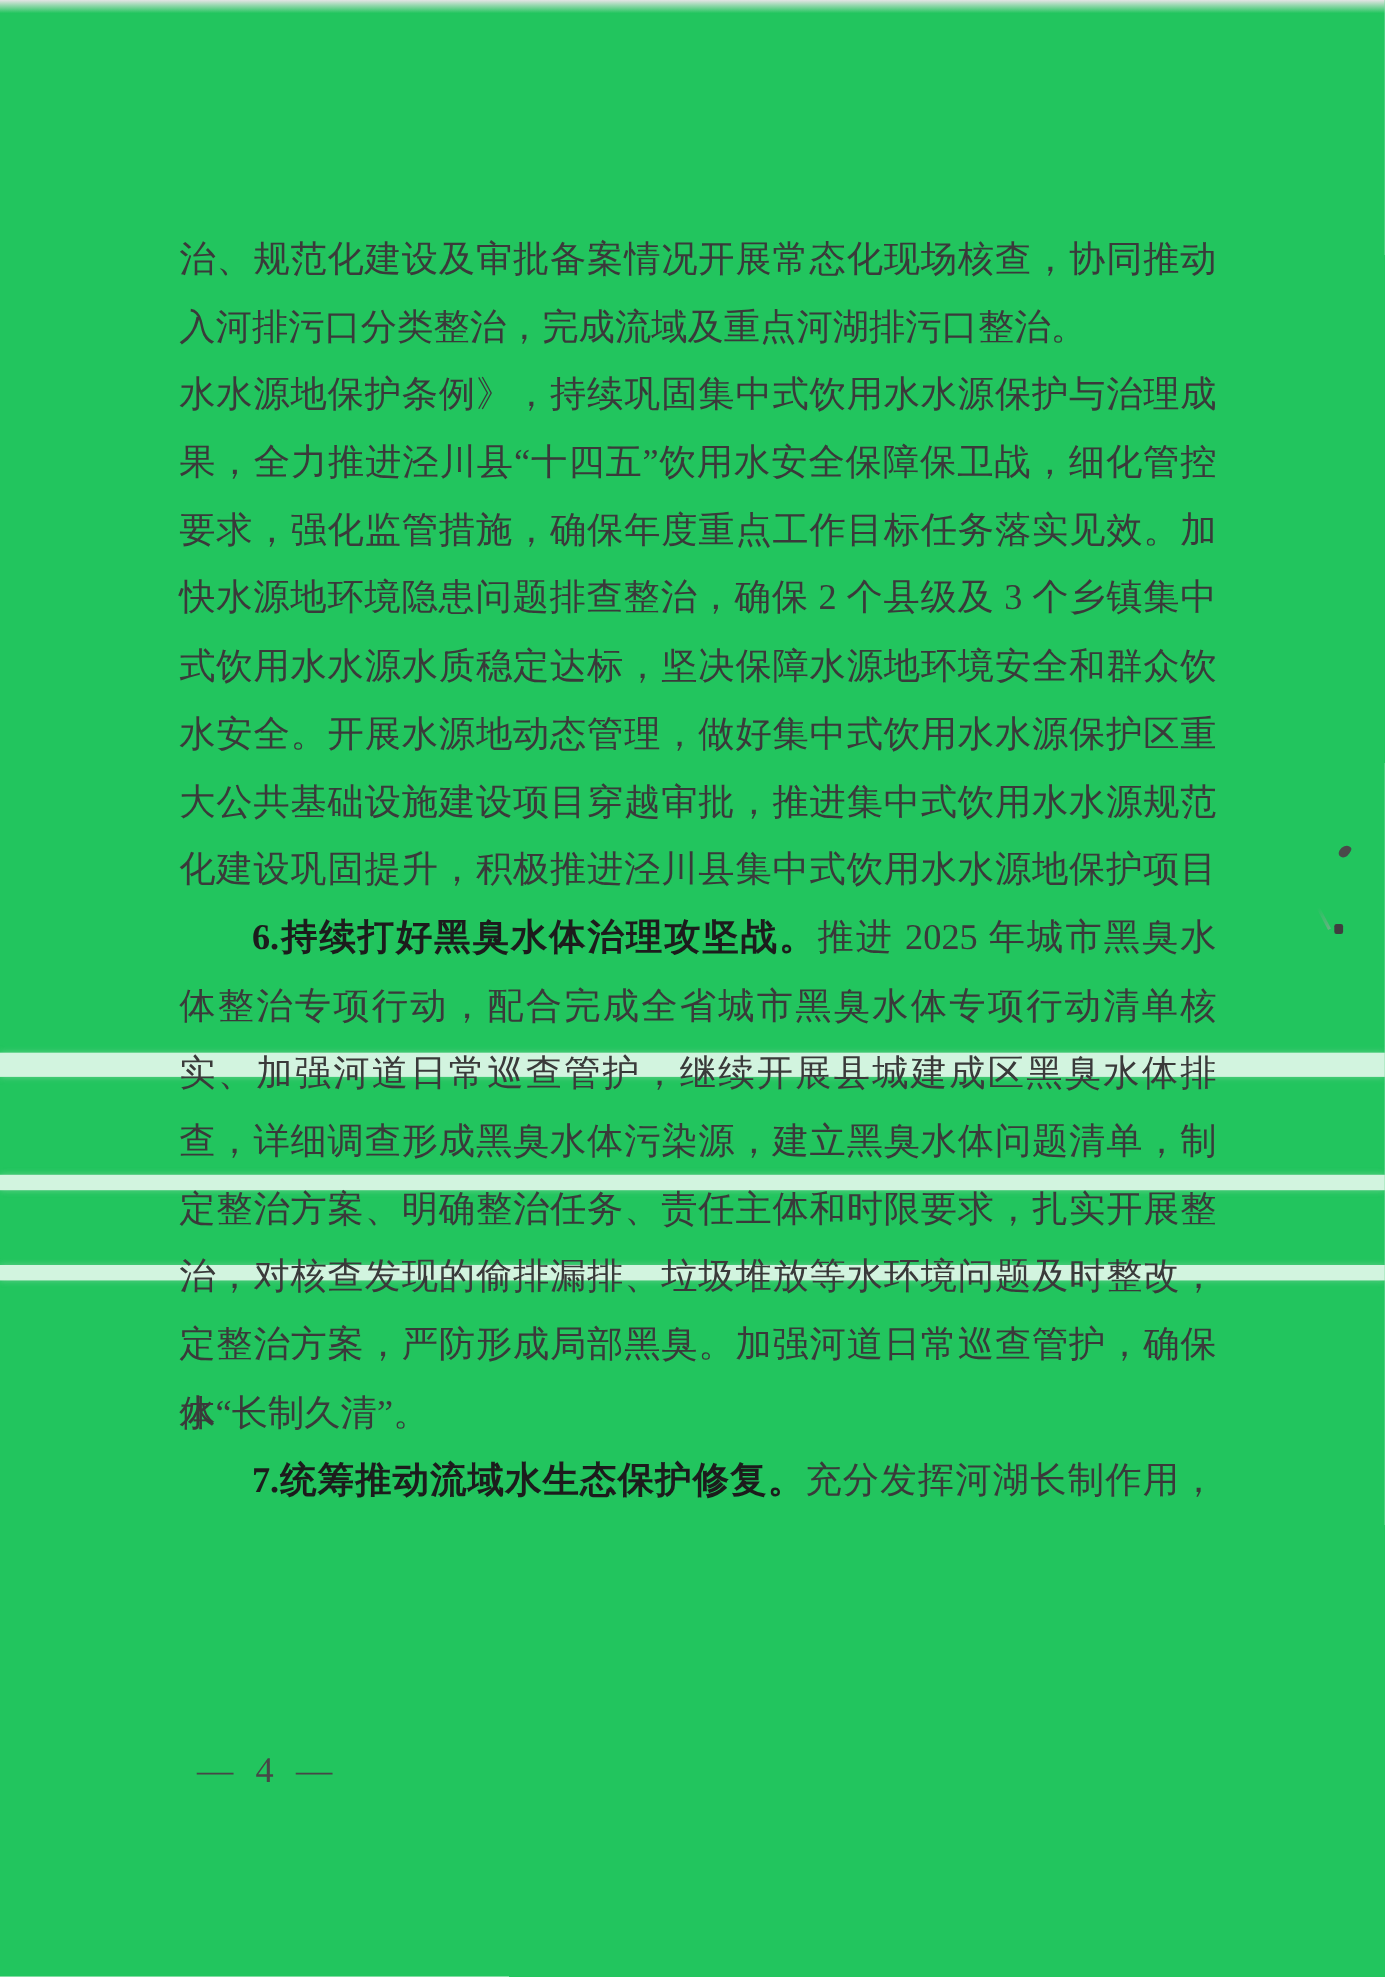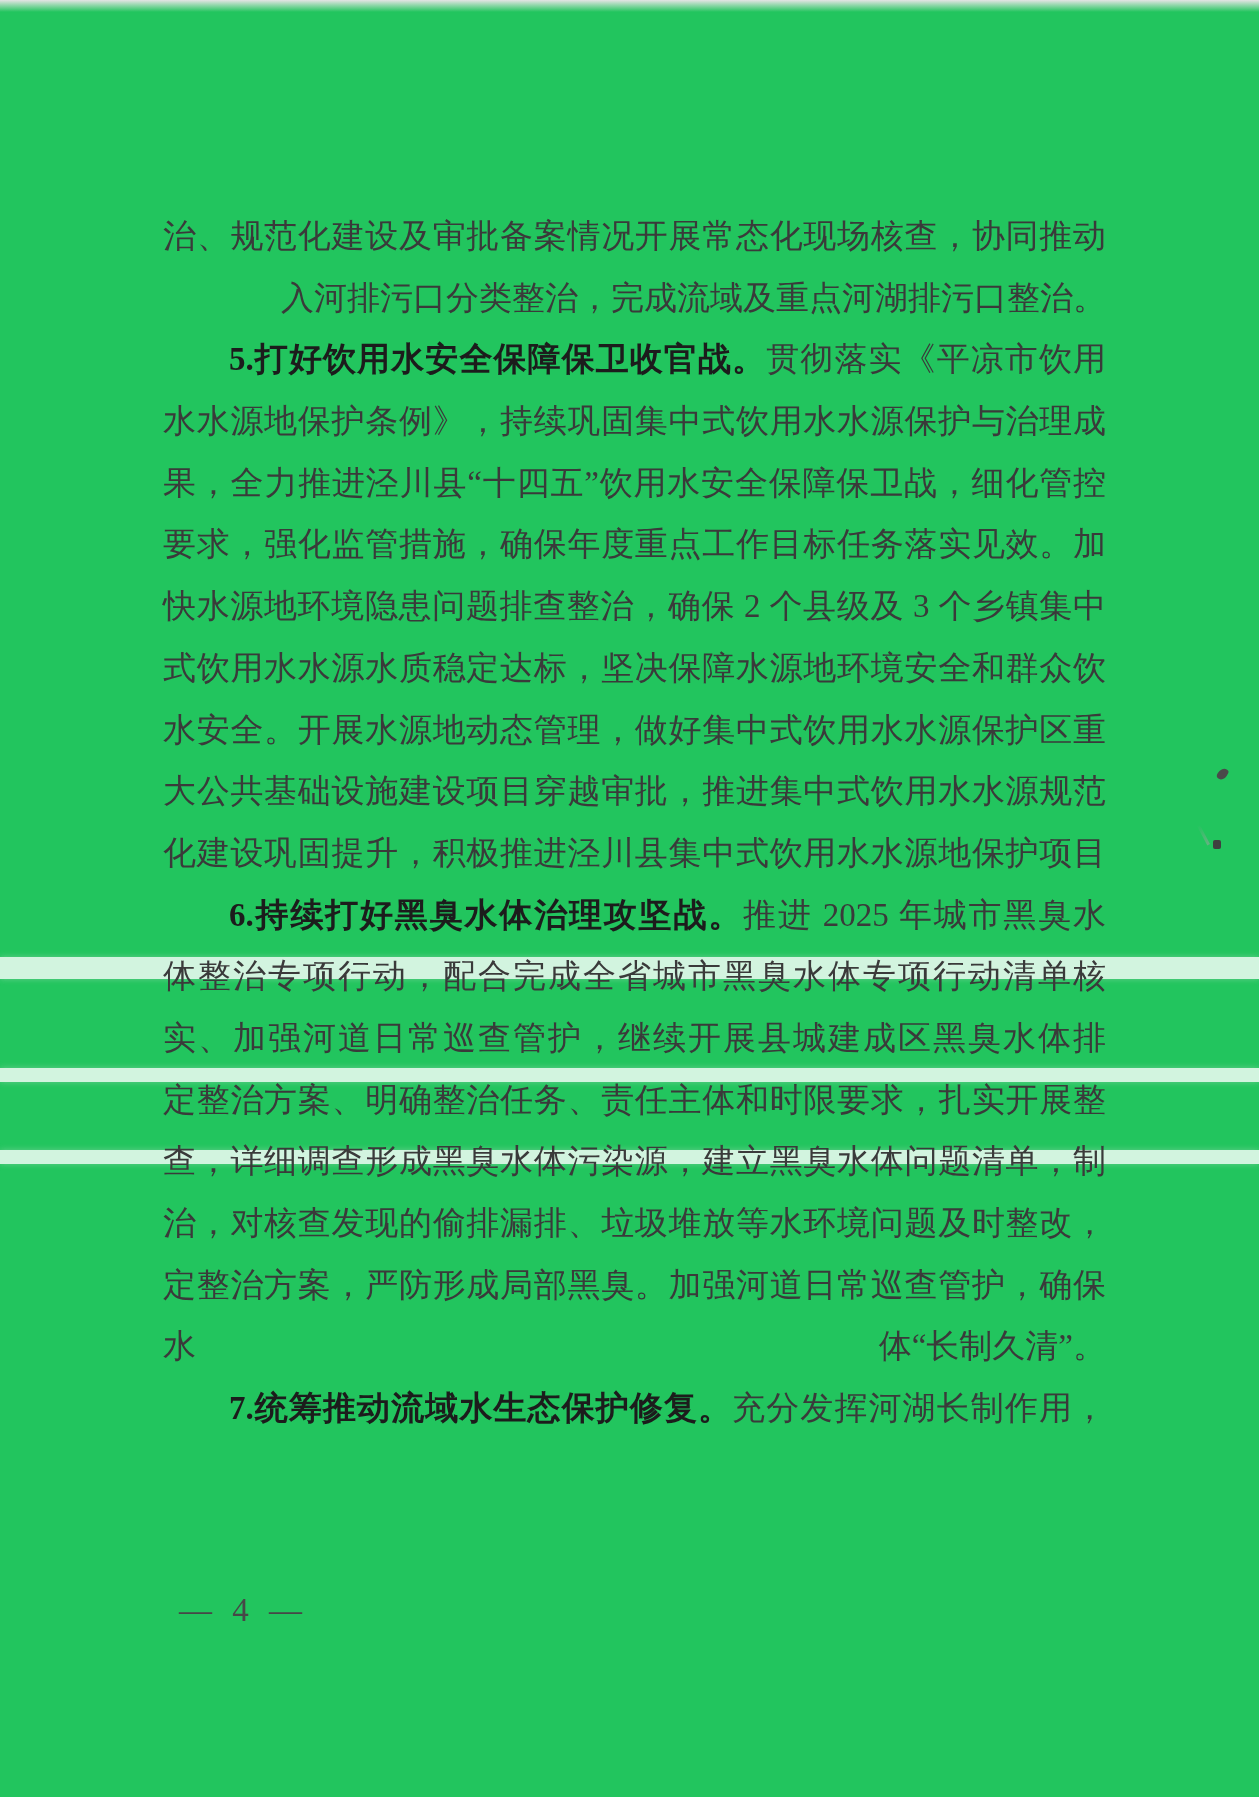--- a/index.html
+++ b/index.html
@@ -29,21 +29,21 @@
     position:absolute;left:163px;top:206px;width:943px;
     color:#3a3a3a;
   }
   .line{
     box-sizing:border-box;
     width:100%;
     height:61.7px;
     line-height:61.7px;
     font-size:33px;
     letter-spacing:0;
-    text-align:right;
+    text-align:left;
     white-space:nowrap;
   }
   .line.j{
     white-space:normal;
     text-align:justify;
     text-align-last:justify;
     text-justify:inter-character;
   }
   .line.indent{padding-left:66px;}
   .line b{font-weight:bold;color:#1c1c1c;}
@@ -77,34 +77,33 @@
 <div class="page">
 
   <div class="scan-top-band"></div>
   <div class="scan-stripe stripe-1"></div>
   <div class="scan-stripe stripe-2"></div>
   <div class="scan-stripe stripe-3"></div>
 
   <div class="doc-text">
     <div class="line j">治、规范化建设及审批备案情况开展常态化现场核查，协同推动</div>
     <div class="line">入河排污口分类整治，完成流域及重点河湖排污口整治。</div>
-    <div class="line j indent"><b>5.打好饮用水安全保障保卫收官战。</b><span>贯彻落实《平凉市饮用</span></div>
     <div class="line j">水水源地保护条例》，持续巩固集中式饮用水水源保护与治理成</div>
     <div class="line j">果，全力推进泾川县“十四五”饮用水安全保障保卫战，细化管控</div>
     <div class="line j">要求，强化监管措施，确保年度重点工作目标任务落实见效。加</div>
     <div class="line j">快水源地环境隐患问题排查整治，确保 2 个县级及 3 个乡镇集中</div>
     <div class="line j">式饮用水水源水质稳定达标，坚决保障水源地环境安全和群众饮</div>
     <div class="line j">水安全。开展水源地动态管理，做好集中式饮用水水源保护区重</div>
     <div class="line j">大公共基础设施建设项目穿越审批，推进集中式饮用水水源规范</div>
     <div class="line j">化建设巩固提升，积极推进泾川县集中式饮用水水源地保护项目</div>
     <div class="line j indent"><b>6.持续打好黑臭水体治理攻坚战。</b><span>推进 2025 年城市黑臭水</span></div>
     <div class="line j">体整治专项行动，配合完成全省城市黑臭水体专项行动清单核</div>
     <div class="line j">实、加强河道日常巡查管护，继续开展县城建成区黑臭水体排</div>
+    <div class="line j">查，详细调查形成黑臭水体污染源，建立黑臭水体问题清单，制</div>
     <div class="line j">定整治方案、明确整治任务、责任主体和时限要求，扎实开展整</div>
-    <div class="line j">查，详细调查形成黑臭水体污染源，建立黑臭水体问题清单，制</div>
     <div class="line j">治，对核查发现的偷排漏排、垃圾堆放等水环境问题及时整改，</div>
     <div class="line j">定整治方案，严防形成局部黑臭。加强河道日常巡查管护，确保水</div>
     <div class="line">体“长制久清”。</div>
     <div class="line j indent"><b>7.统筹推动流域水生态保护修复。</b><span>充分发挥河湖长制作用，</span></div>
   </div>
 
   <div class="footer-page-number">— 4 —</div>
 
   <div class="speck-comma"></div>
   <div class="speck-tail"></div>

